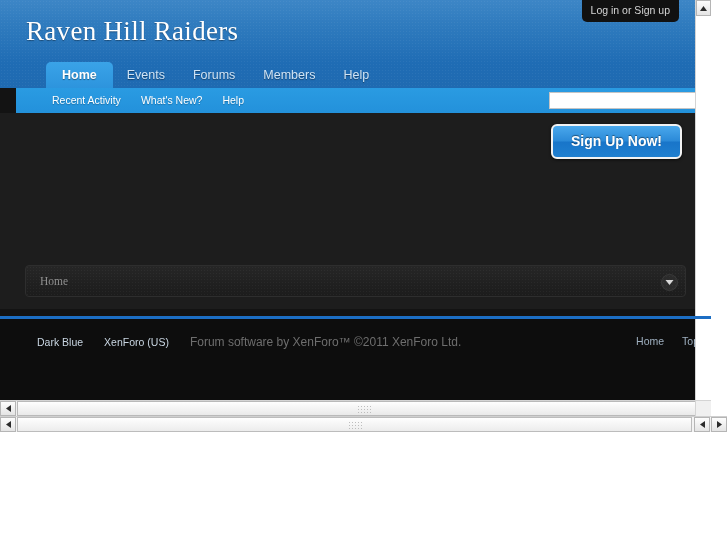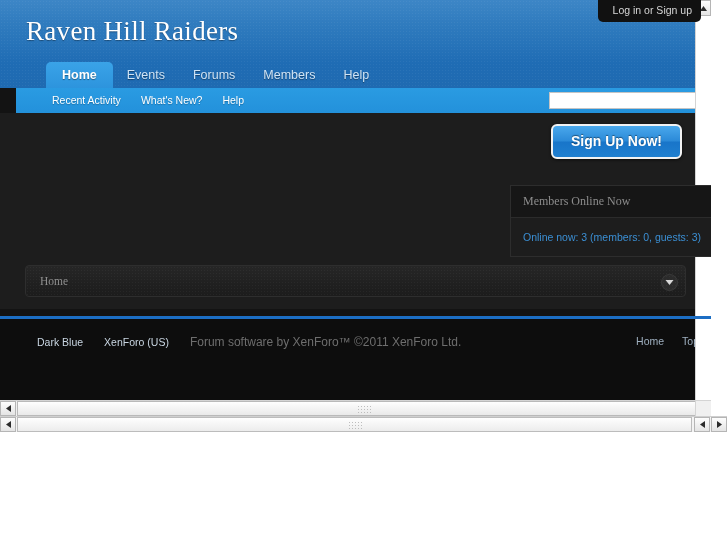--- a/index.html
+++ b/index.html
@@ -57,26 +57,26 @@
     font-size: 27px;
     font-weight: normal;
     letter-spacing: .3px;
     color: #ffffff;
     text-shadow: 0 1px 1px rgba(0,0,0,.35);
     white-space: nowrap;
   }
 
   .login-pill {
     position: absolute;
-    right: 10px;
+    right: 32px;
     top: 0px;
     background: #111111;
     color: #d6d6d6;
     font-size: 10.5px;
-    padding: 5px 9px 6px 15px;
+    padding: 5px 9px 6px 9px;
     border-radius: 0 0 5px 5px;
     white-space: nowrap;
     z-index: 4;
     line-height: 1;
   }
 
   
   .navtabs {
     position: absolute;
     left: 46px;
@@ -447,26 +447,20 @@
         <span>What's New?</span>
         <span>Help</span>
       </div>
       <input class="search-box" type="text" placeholder="" style="">
     </div>
 
     <div class="content">
 
       <div class="signup-btn">Sign Up Now!</div>
 
-      <div class="online-panel">
-        <div class="online-head">Members Online Now</div>
-        <div class="online-body">
-          <span>Online now: 3 (members: 0, guests: 3)</span>
-        </div>
-      </div>
     </div>
 
     <div class="breadcrumb-wrap">
       <div class="crumb-home">Home</div>
       <div class="crumb-arrow">
         <svg width="9" height="7" viewBox="0 0 9 7" aria-hidden="true">
           <polygon points="0.5,1 8.5,1 4.5,6" fill="#d8d8d8"></polygon>
         </svg>
       </div>
     </div>

